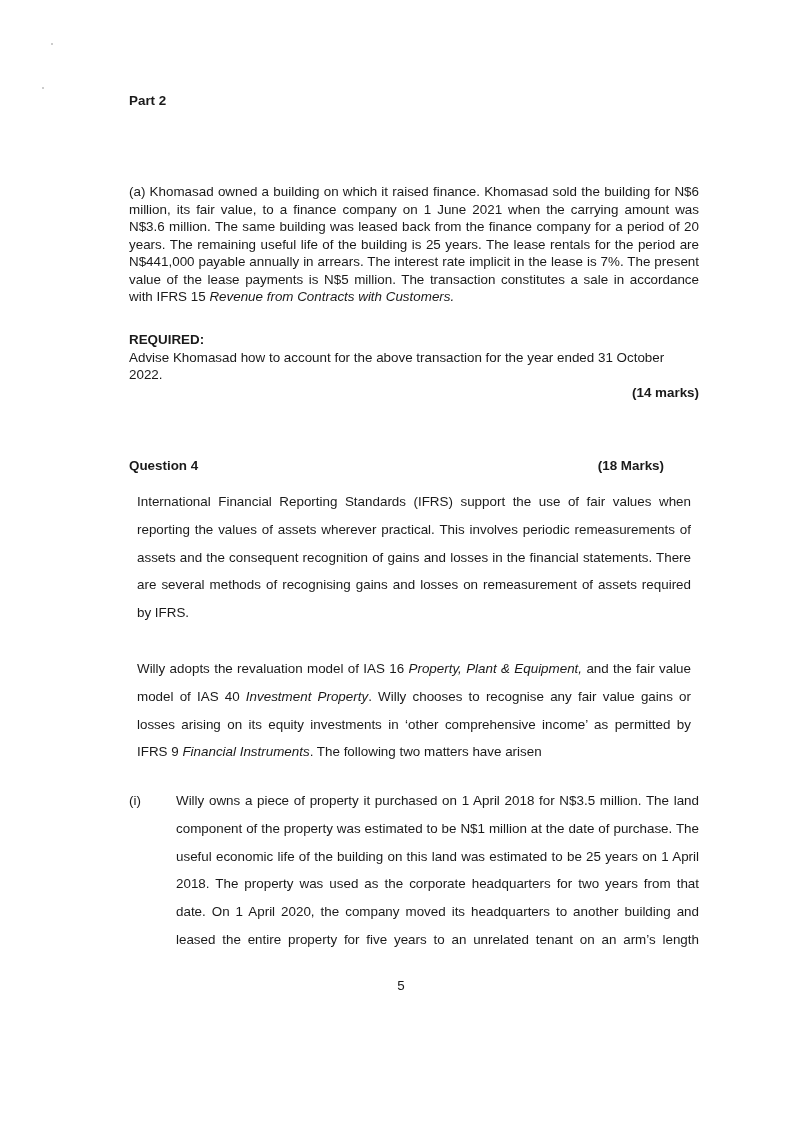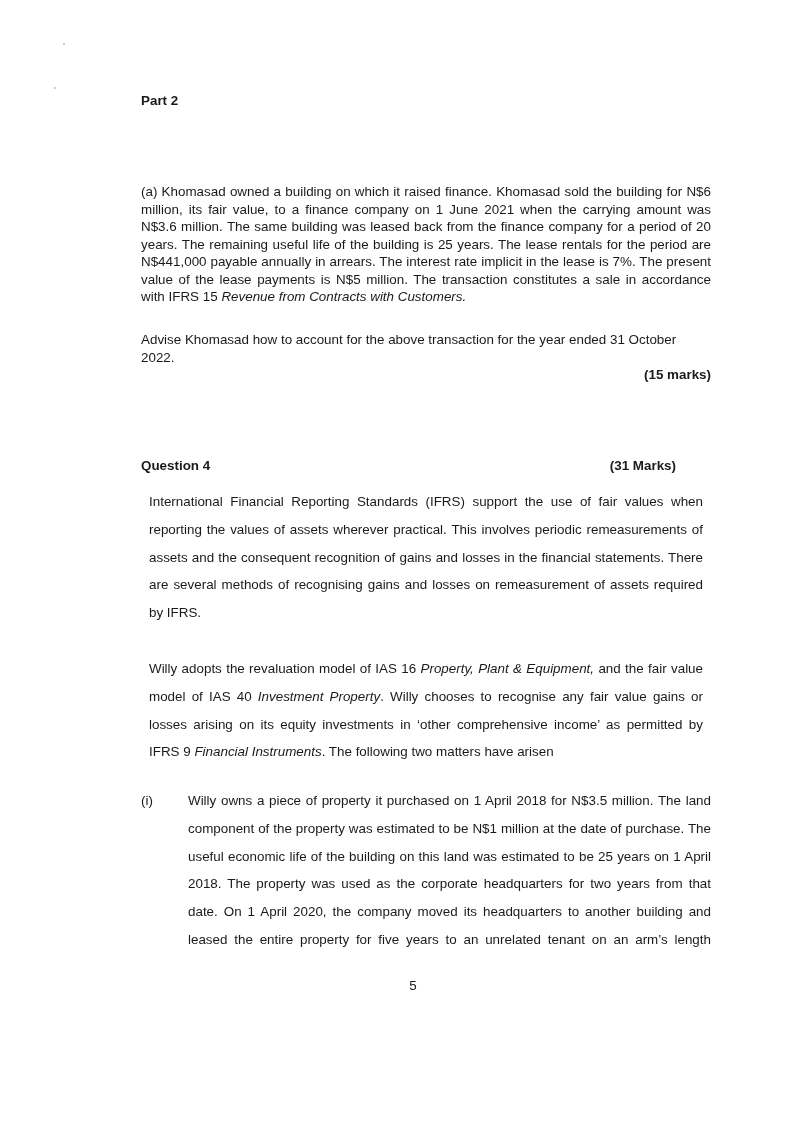--- a/index.html
+++ b/index.html
@@ -1,20 +1,20 @@
 <!DOCTYPE html>
 <html><head>
 <meta charset="utf-8">
 <style>
   html, body { margin: 0; padding: 0; background: #ffffff; }
   body {
     width: 794px; height: 1122px; position: relative; overflow: hidden;
     font-family: "Liberation Sans", sans-serif; color: #1a1a1a;
   }
-  .page { position: absolute; left: 16px; top: 0; width: 650px; height: 1122px; background: #fff; }
+  .page { position: absolute; left: 4px; top: 0; width: 650px; height: 1122px; background: #fff; }
   .content { position: absolute; left: 125px; width: 570px; font-size: 13.4px; }
   .bold { font-weight: bold; }
   .p { margin: 0; line-height: 17.5px; text-align: justify; }
   .p-wide { margin: 8px; line-height: 27.8px; text-align: justify; }
   .justify-last { text-align-last: justify; }
   .marks-right { text-align: right; font-weight: bold; line-height: 17.5px; }
   .qhead { display: flex; justify-content: space-between; font-weight: bold; width: 535px; }
   .item { position: absolute; left: 125px; width: 570px; font-size: 13.4px; }
   .item-num { position: absolute; left: 0; top: 0; line-height: 27.8px; }
   .item-text { margin-left: 47px; line-height: 27.8px; text-align: justify; }
@@ -33,28 +33,29 @@
   <div class="content" style="top:92px;">
     <div class="bold" style="line-height:17.5px;">Part 2</div>
   </div>
 
 
   <div class="content" style="top:183px;">
     <p class="p"><span>(a) Khomasad owned a building on which it raised finance. Khomasad sold the building for N$6 million, its fair value, to a finance company on 1 June 2021 when the carrying amount was N$3.6 million. The same building was leased back from the finance company for a period of 20 years. The remaining useful life of the building is 25 years. The lease rentals for the period are N$441,000 payable annually in arrears. The interest rate implicit in the lease is 7%. The present value of the lease payments is N$5 million. The transaction constitutes a sale in accordance with IFRS 15 </span><i>Revenue from Contracts with Customers.</i></p>
   </div>
 
   <div class="content" style="top:331px;">
+    <div class="bold" style="line-height:17.5px;">REQUIRED:</div>
     <div style="line-height:17.5px;">Advise Khomasad how to account for the above transaction for the year ended 31 October 2022.</div>
-    <div class="marks-right">(15 marks)</div>
+    <div class="marks-right">(14 marks)</div>
   </div>
 
   <div class="content" style="top:457px;">
     <div class="qhead" style="line-height:17.5px;">
       <span>Question 4</span>
-      <span>(31 Marks)</span>
+      <span>(18 Marks)</span>
     </div>
   </div>
 
   <div class="content" style="top:480px;">
     <p class="p-wide">International Financial Reporting Standards (IFRS) support the use of fair values when reporting the values of assets wherever practical. This involves periodic remeasurements of assets and the consequent recognition of gains and losses in the financial statements. There are several methods of recognising gains and losses on remeasurement of assets required by IFRS.</p>
   </div>
 
   <div class="content" style="top:647px;">
     <p class="p-wide"><span>Willy adopts the revaluation model of IAS 16 </span><i>Property, Plant &amp; Equipment,</i><span> and the fair value model of IAS 40 </span><i>Investment Property</i><span>. Willy chooses to recognise any fair value gains or losses arising on its equity investments in ‘other comprehensive income’ as permitted by IFRS 9 </span><i>Financial Instruments</i><span>. The following two matters have arisen</span></p>
   </div>

